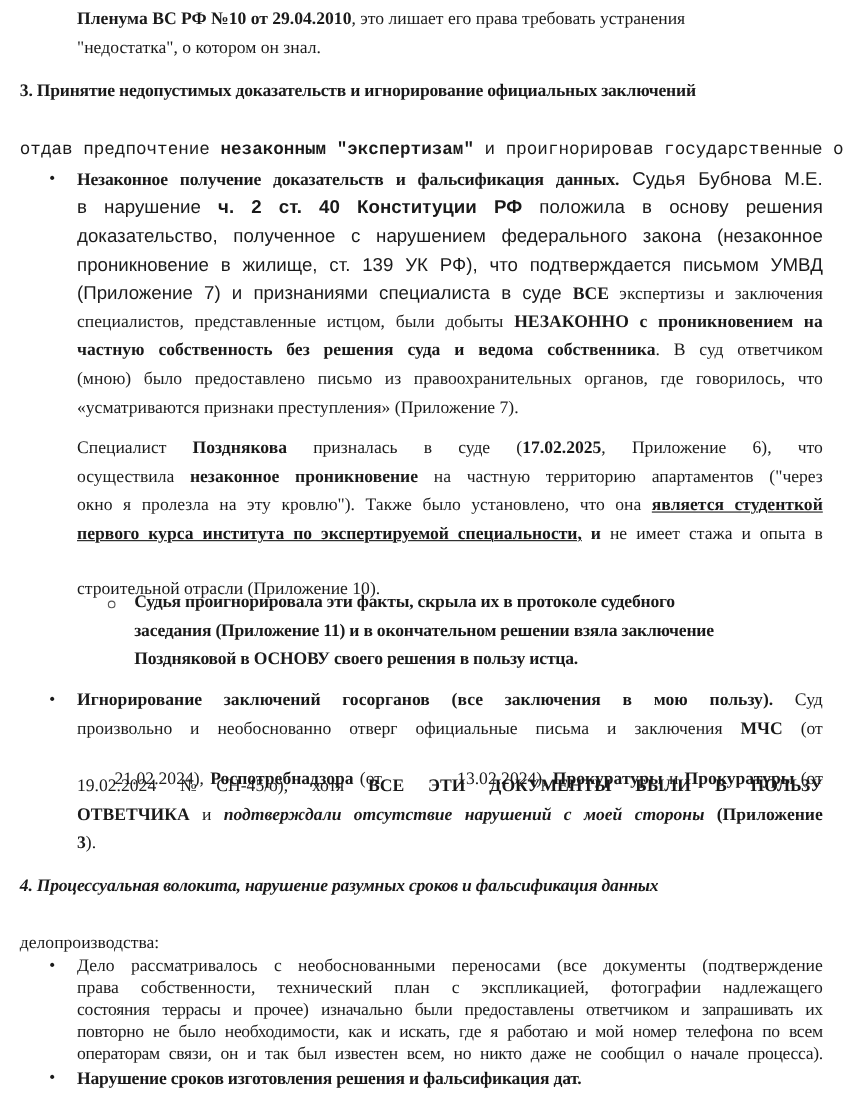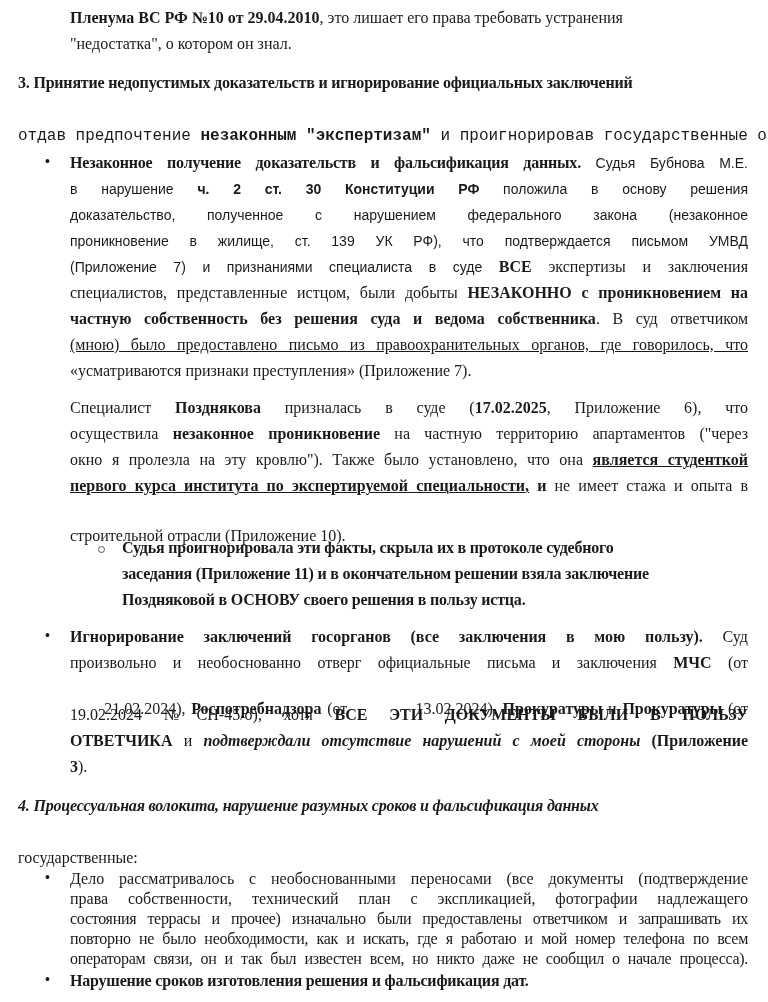--- a/index.html
+++ b/index.html
@@ -1,21 +1,21 @@
 <!DOCTYPE html>
 <html><head>
 <meta charset="utf-8">
 <style>
   html, body { margin: 0; padding: 0; background: #ffffff; }
   body { width: 768px; height: 1002px; overflow: hidden; position: relative;
          font-family: "Liberation Serif", serif; color: #1a1a1a; font-size: 16px; }
   .page { position: absolute; left: 0; top: 0; width: 768px; height: 1002px; border-radius: 14px; }
   .line { position: absolute; white-space: nowrap; line-height: 20px; }
   .just { text-align: justify; text-align-last: justify; white-space: normal; }
-  .sans { font-family: "Liberation Sans", sans-serif; font-size: 14px; }
+  .sans { font-family: "Liberation Sans", sans-serif; font-size: 17px; }
   b, .b { font-weight: bold; }
   i { font-style: italic; }
   u { text-decoration: underline; text-decoration-thickness: 1px; margin-top: 25px; }
   .bullet { position: absolute; font-family: "Liberation Sans", sans-serif; font-size: 14px; }
   .circle { position: absolute; width: 5px; height: 5px; border: 1px solid #555; border-radius: 50%; }
   .cond { letter-spacing: -0.2px; }
 </style>
 </head>
 <body>
 
@@ -31,34 +31,34 @@
   <div class="line" style="left:18px; top:126px;font-family:Liberation Mono, monospace;">
     <span>отдав предпочтение </span><b>незаконным "экспертизам"</b><span> и проигнорировав государственные органы:</span>
   </div>
 
   <span class="bullet" style="left:45px; top:153px;">•</span>
   <div>
     <div class="line just" style="left:70px; top:153px; width:678px;">
       <b class="cond">Незаконное получение доказательств и фальсификация данных.</b><span class="sans"> Судья Бубнова М.Е.</span>
     </div>
     <div class="line just sans" style="left:70px; top:179px; width:678px;">
-      <span>в нарушение </span><b>ч. 2 ст. 30 Конституции РФ</b><span> положила в основу решения</span>
+      <span>в нарушение </span><b>ч. 2 ст. 40 Конституции РФ</b><span> положила в основу решения</span>
     </div>
     <div class="line just sans" style="left:70px; top:205px; width:678px;">доказательство, полученное с нарушением федерального закона (незаконное</div>
     <div class="line just sans" style="left:70px; top:231px; width:678px;">проникновение в жилище, ст. 139 УК РФ), что подтверждается письмом УМВД</div>
     <div class="line just" style="left:70px; top:257px; width:678px;">
       <span class="sans">(Приложение 7) и признаниями специалиста в суде </span><b>ВСЕ</b><span> экспертизы и заключения</span>
     </div>
     <div class="line just" style="left:70px; top:283px; width:678px;">
       <span>специалистов, представленные истцом, были добыты </span><b>НЕЗАКОННО с проникновением на</b>
     </div>
     <div class="line just" style="left:70px; top:309px; width:678px;">
       <b>частную собственность без решения суда и ведома собственника</b><span>. В суд ответчиком</span>
     </div>
-    <div class="line just" style="left:70px; top:335px; width:678px;text-decoration:underline;">(мною) было предоставлено письмо из правоохранительных органов, где говорилось, что</div>
+    <div class="line just" style="left:70px; top:335px; width:678px;">(мною) было предоставлено письмо из правоохранительных органов, где говорилось, что</div>
     <div class="line" style="left:70px; top:361px;">«усматриваются признаки преступления» (Приложение 7).</div>
   </div>
 
   <div>
     <div class="line just" style="left:70px; top:398px; width:678px;">
       <span>Специалист </span><b>Позднякова</b><span> призналась в суде (</span><b>17.02.2025</b><span>, Приложение 6), что</span>
     </div>
     <div class="line just" style="left:70px; top:424px; width:678px;">
       <span>осуществила </span><b>незаконное проникновение</b><span> на частную территорию апартаментов ("через</span>
     </div>
@@ -94,21 +94,21 @@
     </div>
     <div class="line just" style="left:70px; top:731px; width:678px;">
       <b>ОТВЕТЧИКА</b><span> и </span><b><i>подтверждали отсутствие нарушений с моей стороны</i></b><b> (Приложение</b>
     </div>
     <div class="line" style="left:70px; top:757px;">
       <b>3</b><span>).</span>
     </div>
   </div>
 
   <div class="line b cond" style="left:18px; top:796px;font-style:italic;">4. Процессуальная волокита, нарушение разумных сроков и фальсификация данных</div>
-  <div class="line" style="left:18px; top:848px;">государственные:</div>
+  <div class="line" style="left:18px; top:848px;">делопроизводства:</div>
 
   <span class="bullet" style="left:45px; top:869px;">•</span>
   <div>
     <div class="line just" style="left:70px; top:869px; width:678px; line-height:19px;">Дело рассматривалось с необоснованными переносами (все документы (подтверждение</div>
     <div class="line just" style="left:70px; top:889px; width:678px; line-height:19px;">права собственности, технический план с экспликацией, фотографии надлежащего</div>
     <div class="line just" style="left:70px; top:909px; width:678px; line-height:19px; letter-spacing:-0.3px;">состояния террасы и прочее)  изначально были предоставлены ответчиком и запрашивать их</div>
     <div class="line just" style="left:70px; top:929px; width:678px; line-height:19px; letter-spacing:-0.3px;">повторно не было необходимости, как и искать, где я работаю и мой номер телефона по всем</div>
     <div class="line just" style="left:70px; top:949px; width:678px; line-height:19px; letter-spacing:-0.3px;">операторам связи, он и так был известен всем, но никто даже не сообщил о начале процесса).</div>
   </div>
 

